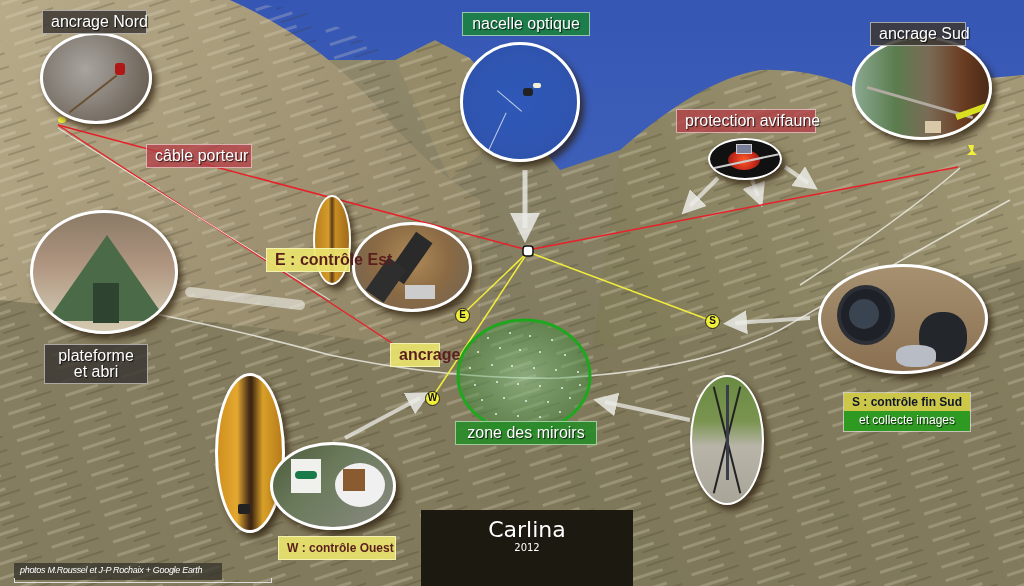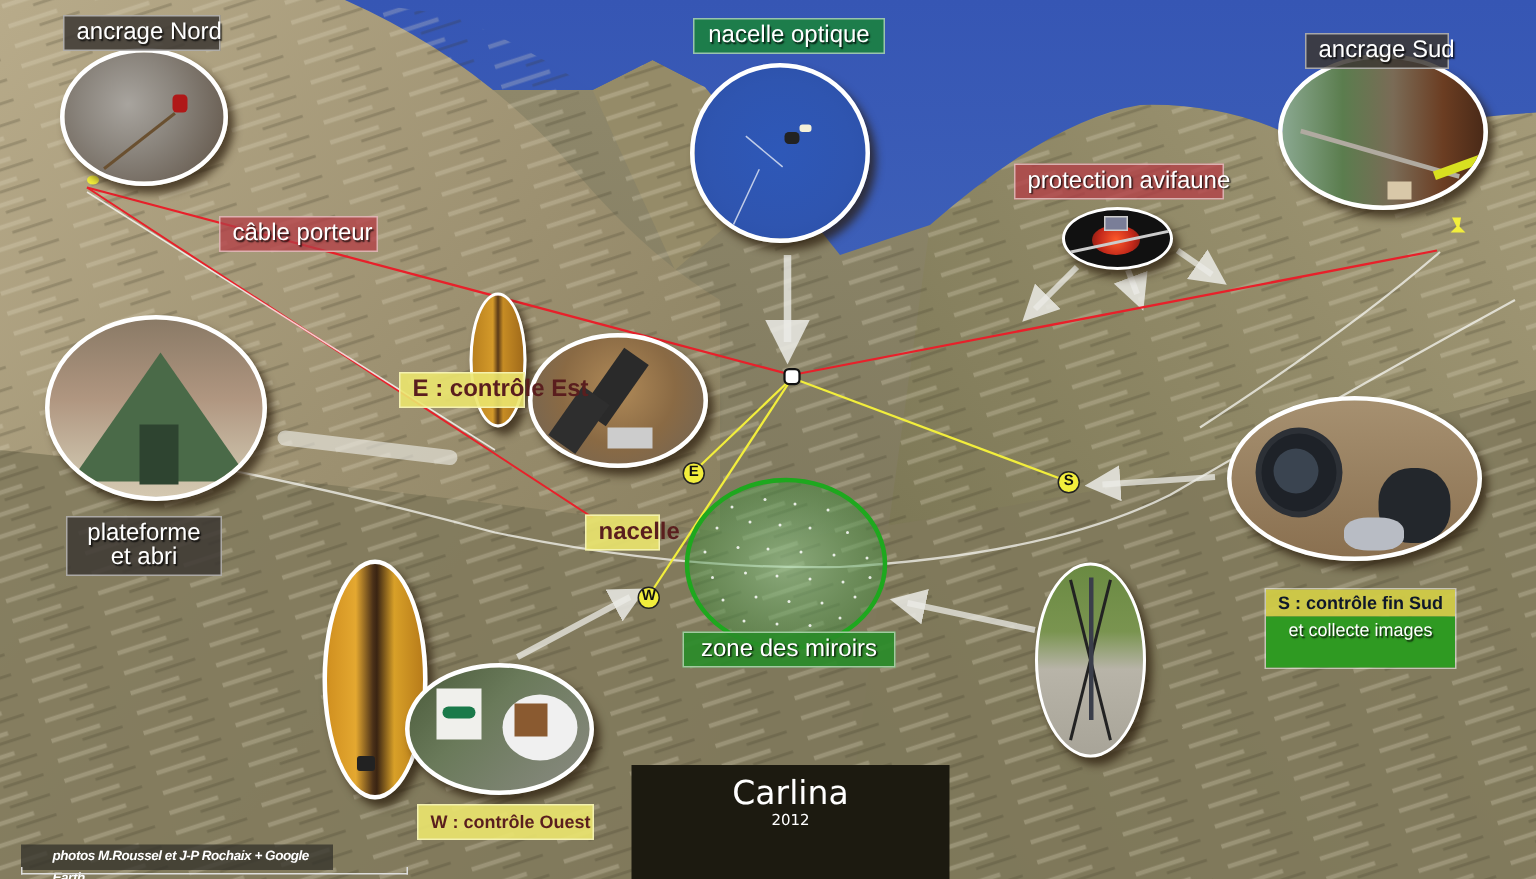--- a/index.html
+++ b/index.html
@@ -48,22 +48,22 @@
     text-align: center;
     font-family: "DejaVu Sans", sans-serif;
   }
   .title-box .t1 { font-size: 22px; margin-top: 9px; line-height: 22px; }
   .title-box .t2 { font-size: 19px; line-height: 22px; }
   .title-box .t3 { font-size: 10px; line-height: 14px; }
 
   .credits {
     position: absolute; left: 14px; top: 563px; width: 208px; height: 17px;
     background: rgba(50,48,42,0.75);
-    color: #fff; font-size: 9px; font-style: italic; font-weight: bold;
-    line-height: 15px; padding-left: 21px; letter-spacing: -0.3px;
+    color: #fff; font-size: 9px; font-style: italic; font-weight: normal;
+    line-height: 15px; padding-left: 6px; letter-spacing: -0.3px;
   }
   .credits-bar {
     position: absolute; left: 14px; top: 578px; width: 258px; height: 5px;
     border-left: 1px solid #ddd; border-right: 1px solid #ddd; border-bottom: 1px solid #ddd;
   }
 
   .marker {
     position: absolute; width: 15px; height: 15px; border-radius: 50%;
     background: #f2ee3c; border: 1.5px solid #222;
     color: #111; font-weight: bold; font-size: 10px; line-height: 12px; text-align: center;
@@ -255,27 +255,27 @@
 
   <div class="label red" style="left:146px; top:144px; width:106px;">câble porteur</div>
 
   <div class="label yellow" style="left:266px; top:248px; width:84px;">E : contrôle Est</div>
 
   <div class="label dark" style="left:44px; top:344px; width:104px; line-height:16px; padding:3px 6px;">
     <div>plateforme</div>
     <div>et abri</div>
   </div>
 
-  <div class="label yellow" style="left:390px; top:343px; width:50px;">nacelle</div>
+  <div class="label yellow" style="left:390px; top:343px; width:50px;">ancrage</div>
 
   <div class="label greenzone" style="left:455px; top:421px; width:142px;">zone des miroirs</div>
 
   <div style="position:absolute; left:843px; top:392px; width:128px; border:1px solid rgba(255,255,255,0.55); font-size:12px; text-align:center;">
     <div style="background:rgba(210,205,70,0.92); color:#0f172a; font-weight:bold; line-height:18px;">S : contrôle fin Sud</div>
-    <div style="background:#2f9a22; color:#fff; line-height:18px; text-shadow:1px 1px 1px rgba(0,0,0,0.8); padding-bottom:16px;">et  collecte images</div>
+    <div style="background:#2f9a22; color:#fff; line-height:18px; text-shadow:1px 1px 1px rgba(0,0,0,0.8); padding-bottom:2px;">et  collecte images</div>
   </div>
 
   <div class="label yellow" style="left:278px; top:536px; width:118px; font-size:12px;">W : contrôle Ouest</div>
 
   <div class="marker" style="left:455px; top:308px;">E</div>
   <div class="marker" style="left:705px; top:314px;">S</div>
   <div class="marker" style="left:425px; top:391px;">W</div>
 
   <div class="title-box">
     <div class="t1">Carlina</div>

